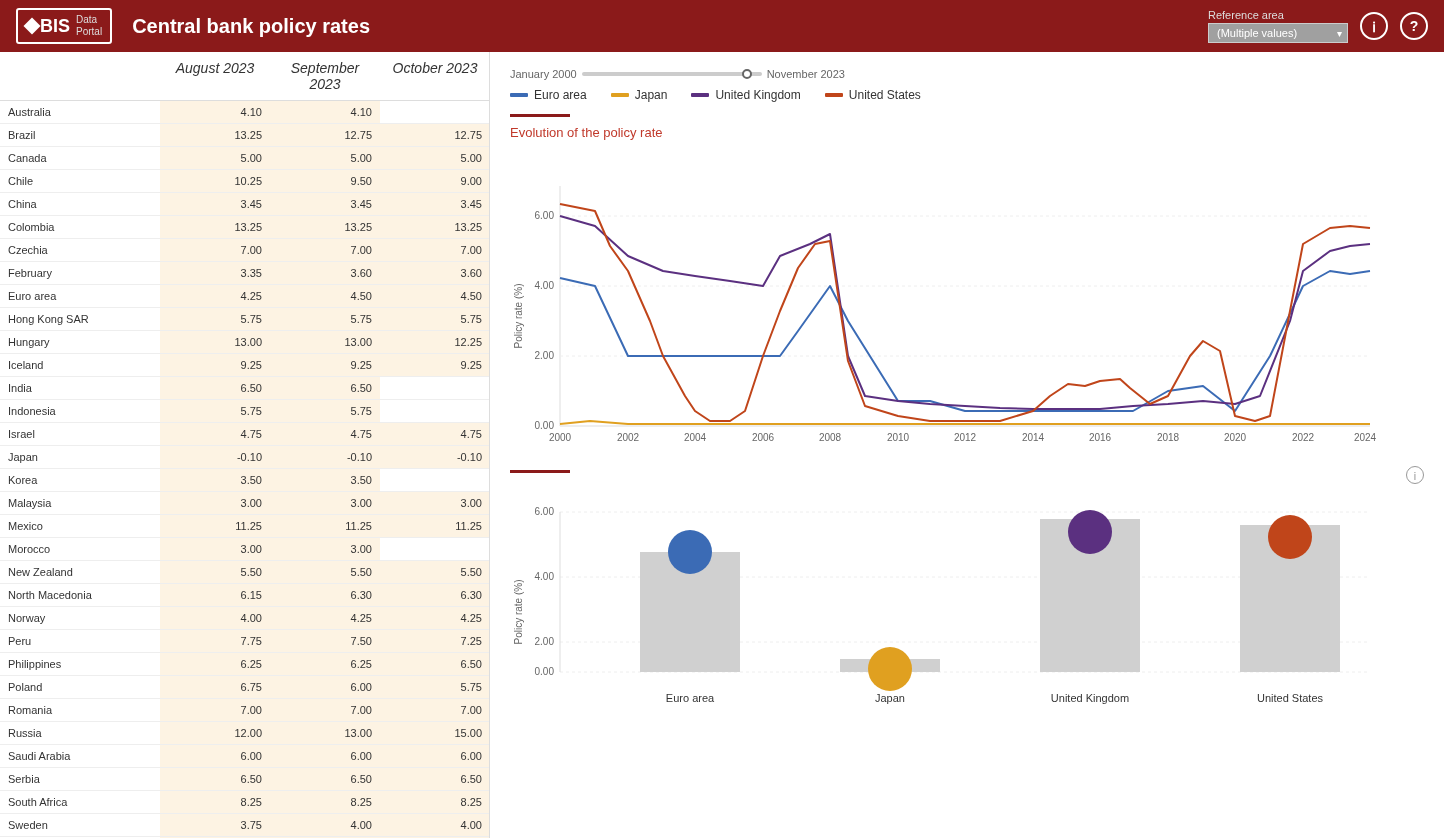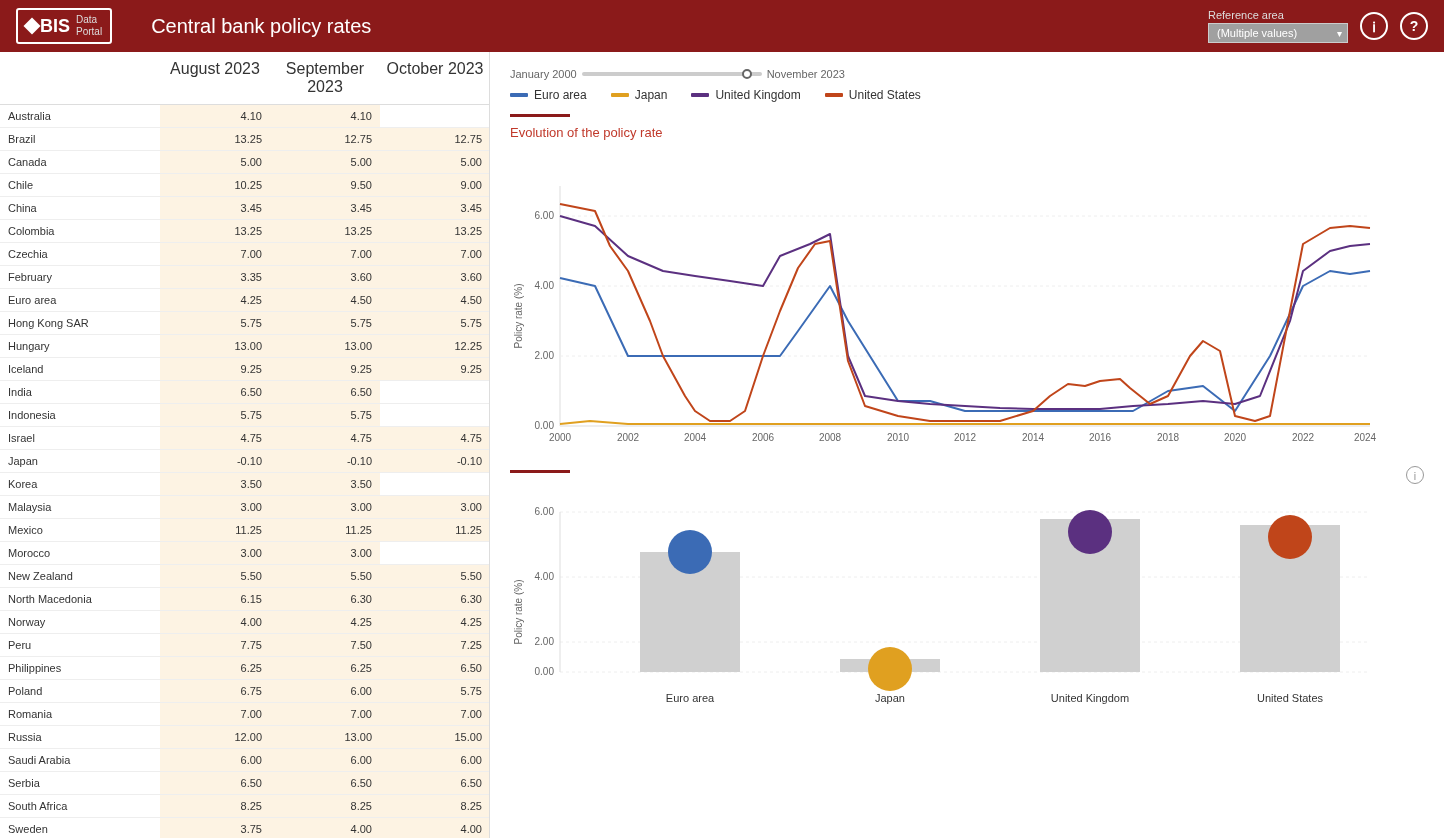--- a/index.html
+++ b/index.html
@@ -20,24 +20,23 @@
       gap: 8px;
       margin-right: 20px;
     }
     .data-portal-text {
       font-size: 10px;
       line-height: 1.2;
       color: #ddd;
     }
     .page-title {
       font-size: 20px;
-      font-weight: normal;
+      font-weight: bold;
       color: white;
       flex: 1;
-      margin-left: 19px;
     }
     .header-controls {
       display: flex;
       align-items: center;
       gap: 12px;
     }
     .ref-area-select {
       background: #a0a0a0;
       border: 1px solid #ccc;
       color: white;
@@ -78,23 +77,24 @@
       grid-template-columns: 160px 110px 110px 110px;
       background: white;
       position: sticky;
       top: 0;
       z-index: 10;
       border-bottom: 1px solid #ddd;
     }
     .table-header-cell {
       padding: 8px 6px;
       text-align: center;
-      font-size: 16px;
+      font-size: 14px;
       color: #333;
       font-weight: normal;
+      font-style: italic;
     }
     .table-header-cell:first-child { text-align: left; }
     .table-row {
       display: grid;
       grid-template-columns: 160px 110px 110px 110px;
       border-bottom: 1px solid #eee;
     }
     .table-row:nth-child(odd) .table-cell-value {
       background: #fdf3e3;
     }

